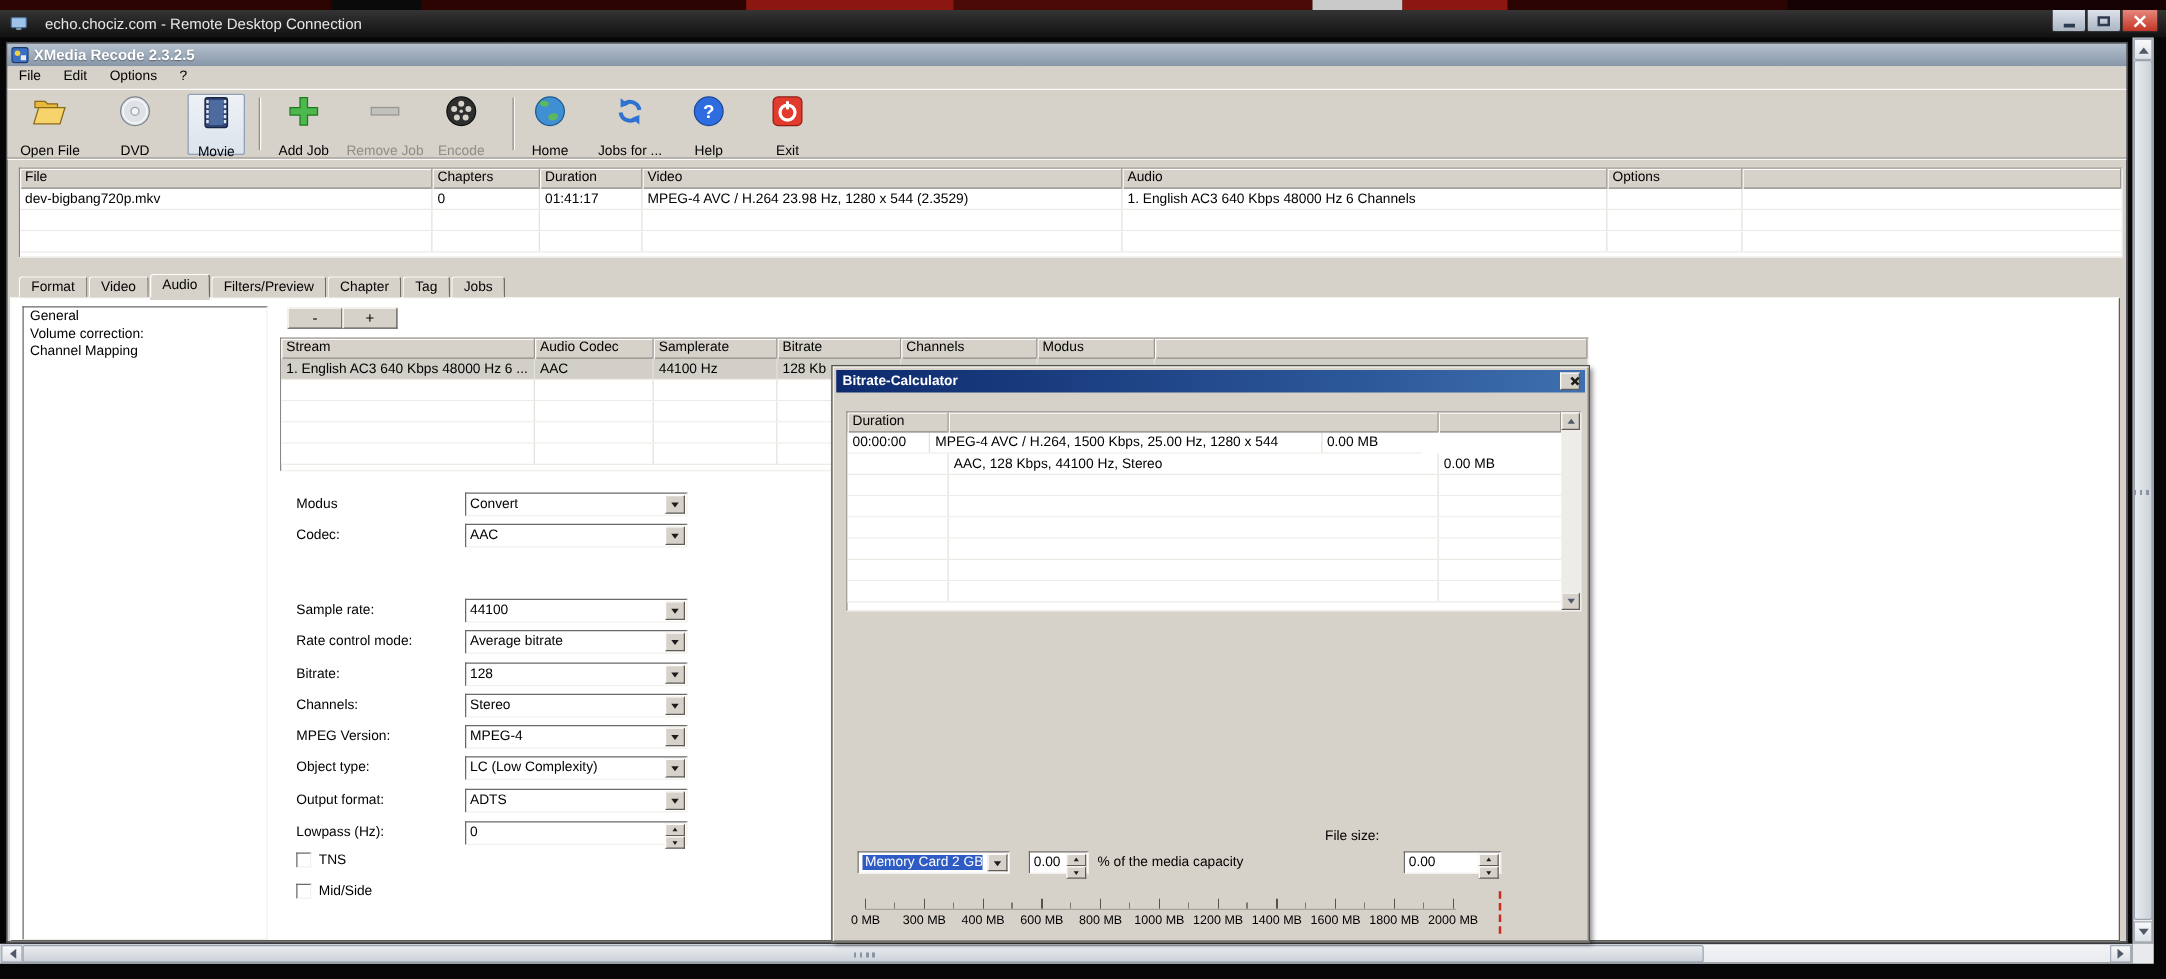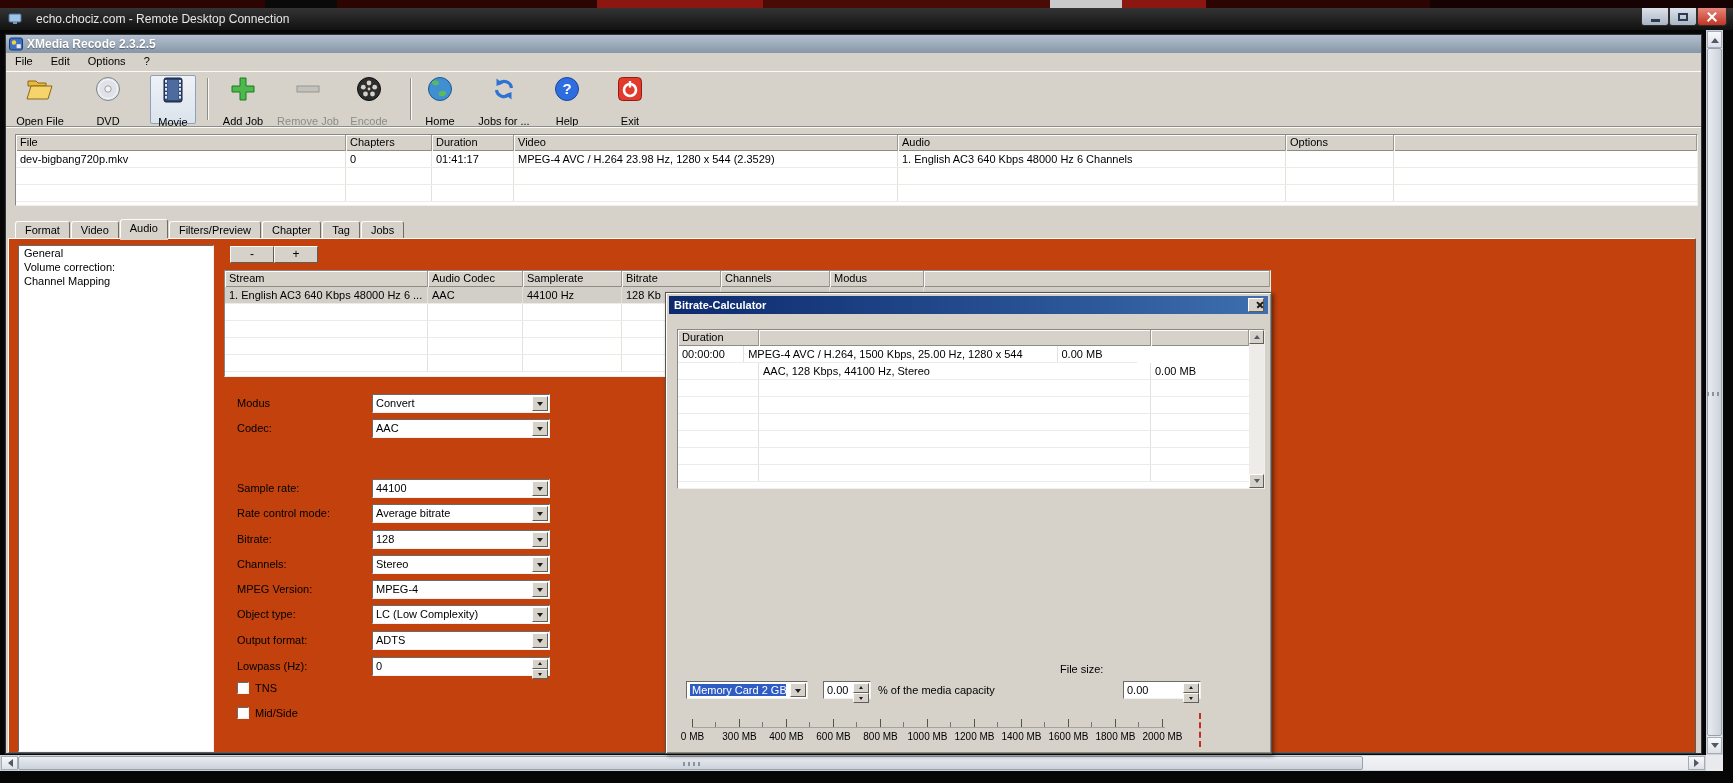--- a/index.html
+++ b/index.html
@@ -55,21 +55,21 @@
   .trow { display:flex; height:17px; border-bottom:1px solid #edebe6; background:#fff; }
   .trow.sel { background:#d2cfc9; }
   .rc { padding:1px 4px; border-right:1px solid #e3e1db; overflow:hidden; white-space:nowrap; line-height:15px; }
 
   
   .tabbar { left:9px; top:184px; height:19px; display:flex; align-items:flex-end; z-index:3; }
   .tab { height:17px; padding:1px 9px 0; background:#d6d2ca; margin-right:1px;
     border:1px solid #6e6c67; border-bottom:none; border-top-color:#fdfcfa; border-left-color:#fdfcfa;
     border-radius:3px 3px 0 0; line-height:15px; }
   .tab.active { height:19px; font-weight:normal; box-shadow:0 2px 0 #d6d2ca; z-index:4; }
-  .panel { left:2px; top:203px; width:1688px; height:515px; background:#c2410c;
+  .panel { left:2px; top:203px; width:1688px; height:515px; background:#ffffff;
     border:1px solid; border-color:#fcfbf9 #5f5d58 #5f5d58 #fcfbf9; }
   .listbox { background:#fff; border:1px solid; border-color:#6c6a66 #f3f1ed #f3f1ed #6c6a66; }
   .lb-item { padding:1px 5px; white-space:nowrap; }
 
   
   .btn3d { background:#d6d2ca; border:1px solid; border-color:#fdfcfa #5f5d58 #5f5d58 #fdfcfa;
     text-align:center; line-height:14px; font-size:12px; }
   .combo { position:absolute; background:#fff; border:1px solid; border-color:#6c6a66 #f3f1ed #f3f1ed #6c6a66; }
   .combo .txt { position:absolute; left:3px; top:2px; right:19px; white-space:nowrap; overflow:hidden; }
   .combo .txt.hl { background:#2f5bc4; color:#fff; right:auto; padding:0 2px; max-width:96px; }

